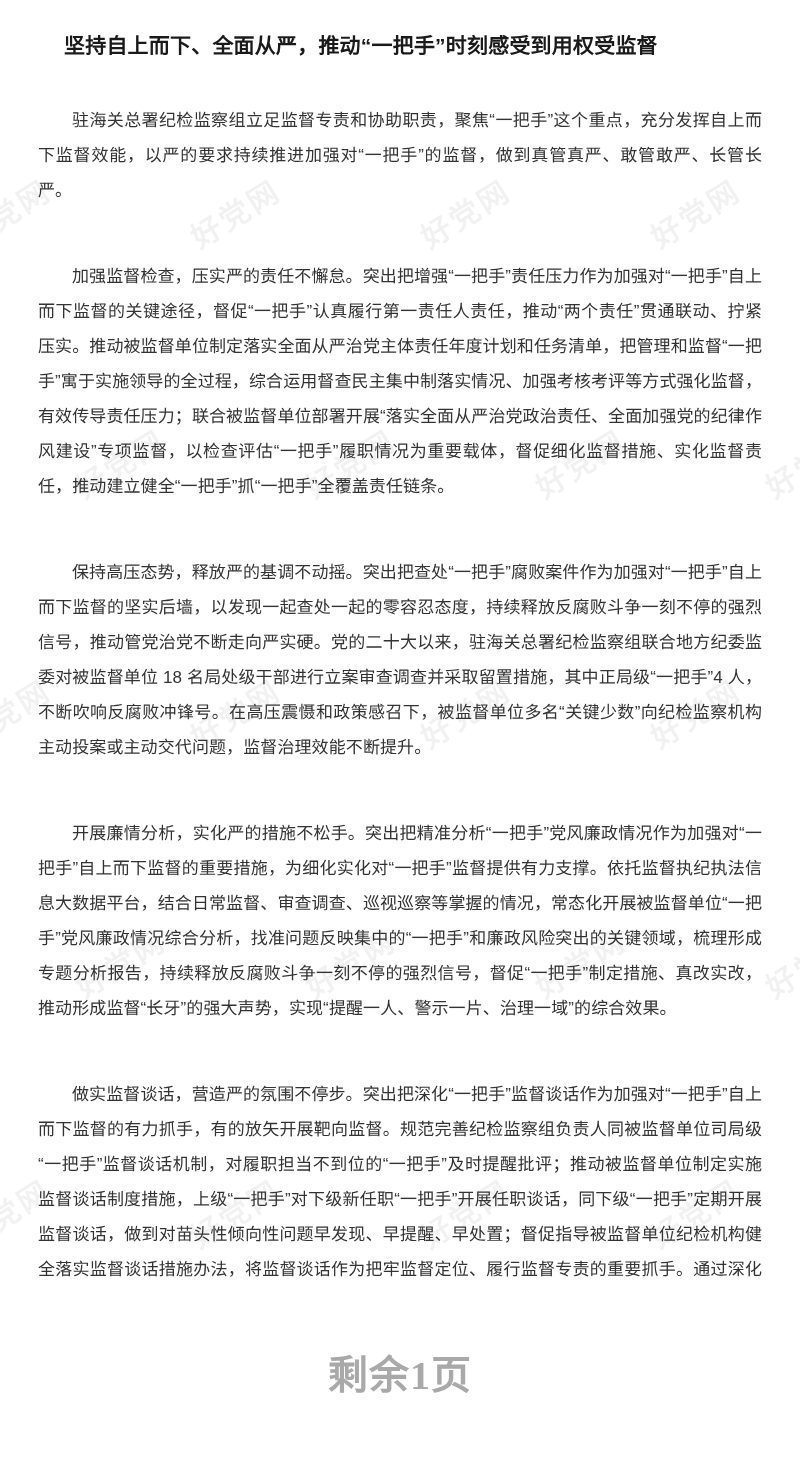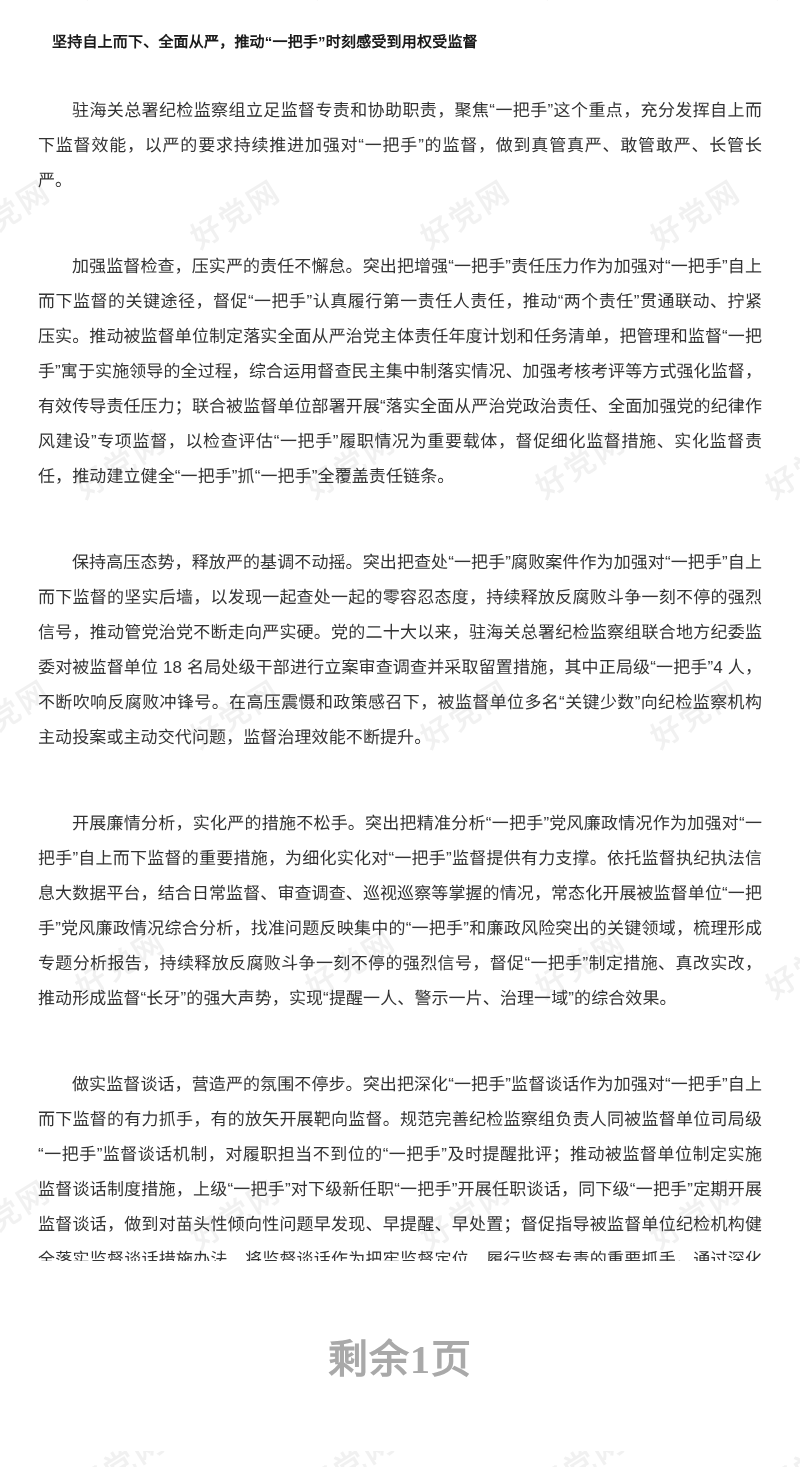--- a/index.html
+++ b/index.html
@@ -49,21 +49,21 @@
   #doc {
     position: relative;
     z-index: 1;
     padding: 0 22px;
     box-sizing: border-box;
   }
 
   .h-spacer-top { height: 30px; }
 
   .doc-heading {
-    font-size: 15px;
+    font-size: 21px;
     font-weight: 700;
     color: #1a1a1a;
     line-height: 1.55;
     text-indent: 2em;
     margin: 0;
     padding: 0;
     letter-spacing: 0.2px;
     text-align: left;
   }
 
@@ -82,21 +82,21 @@
 
   .gap-after-heading { height: 24px; }
   .gap-para { height: 19px; }
   .gap-before-heading { height: 46px; }
 
   
   #footer-notice {
     position: absolute;
     left: 0;
     right: 0;
-    bottom: 16px;
+    bottom: 0;
     height: 190px;
     z-index: 3;
     display: flex;
     align-items: center;
     justify-content: center;
     background: #ffffff;
     pointer-events: auto;
   }
 
   #footer-notice-inner {

